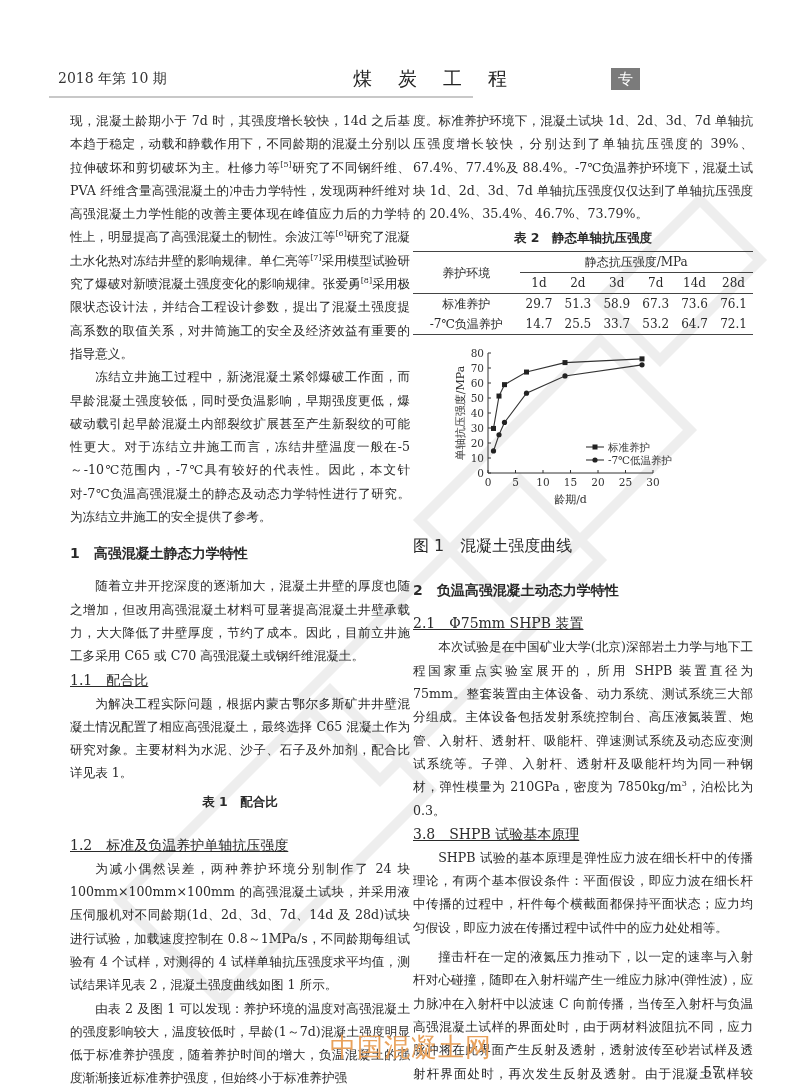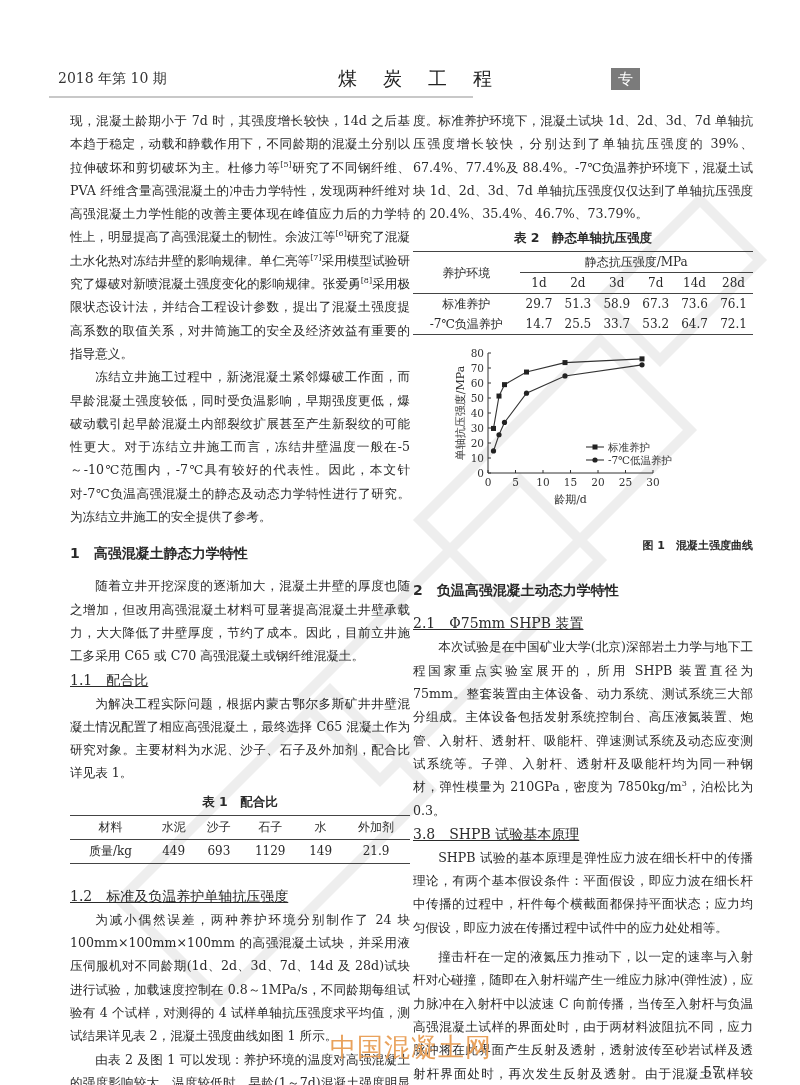--- a/index.html
+++ b/index.html
@@ -1,21 +1,21 @@
 <!DOCTYPE html>
 <html><head>
 <meta charset="utf-8">
 <style>
   html, body { margin:0; padding:0; }
   body { width:800px; height:1085px; background:#fff; position:relative; overflow:hidden;
          font-family:"DejaVu Serif","Liberation Serif",serif; color:#2a2a2a; }
   .wm { position:absolute; left:0; top:0; width:800px; height:1085px; pointer-events:none; }
   .header { position:absolute; left:0; top:0; width:640px; height:100px; }
   .h-issue { position:absolute; left:58px; top:70px; font-size:14px; color:#333; }
-  .h-journal { position:absolute; left:338px; top:66px; font-size:19px; letter-spacing:10px; color:#222;
+  .h-journal { position:absolute; left:353px; top:66px; font-size:19px; letter-spacing:10px; color:#222;
                font-family:"DejaVu Sans","Liberation Sans",sans-serif; }
   .h-section { position:absolute; left:611px; top:68px; width:52px; height:22px; background:#7b7b7b; color:#fff;
                font-size:15px; line-height:22px; text-align:center; padding:0 5px; width:auto;
                font-family:"DejaVu Sans","Liberation Sans",sans-serif; }
   .h-rule { position:absolute; left:49px; top:96px; width:424px; height:2px; background:#c8c8c8; }
   .col { position:absolute; top:109px; width:340px; font-size:12.6px; line-height:23.3px; text-align:justify; }
   .col p { margin:0; }
   .col .ind { text-indent:2em; }
   .col-left { left:70px; }
   .col-right { left:413px; }
@@ -24,22 +24,22 @@
   .subsec-h { font-size:14px; line-height:24px; margin:0;text-decoration:underline; }
   .tbl-cap { text-align:center; font-family:"DejaVu Sans","Liberation Sans",sans-serif; font-weight:bold;
              font-size:12.5px; line-height:22px; margin:2px 0; }
   table { border-collapse:collapse; width:100%; font-size:12px; }
   table.t1 { border-top:1.6px solid #444; border-bottom:1.6px solid #444; }
   table.t1 td { text-align:center; line-height:23px; padding:0; }
   table.t1 tr.hd td { border-bottom:0.8px solid #444; }
   table.t2 { border-top:1.6px solid #444; border-bottom:1.6px solid #444; }
   table.t2 td { text-align:center; line-height:20px; padding:0; }
   .fig { position:relative; width:340px; height:200px; }
-  .fig-cap { text-align:right; font-family:"DejaVu Sans","Liberation Sans",sans-serif; font-weight:bold;
-             font-size:11px; line-height:22px; }
+  .fig-cap { text-align:left; font-family:"DejaVu Sans","Liberation Sans",sans-serif; font-weight:normal;
+             font-size:16px; line-height:22px; }
   sup { font-size:8px; line-height:0; }
   .footer-logo { position:absolute; left:330px; top:1030px; font-size:26px; color:#e9a25c;
                  font-family:"DejaVu Sans","Liberation Sans",sans-serif; letter-spacing:1px; }
   .page-num { position:absolute; left:703px; top:1064px; font-size:14px; color:#333; }
   svg text { font-family:"DejaVu Serif","Liberation Serif",serif; }
 </style>
 </head>
 <body>
 
 <svg class="wm" viewBox="0 0 800 1085">
@@ -61,40 +61,20 @@
 <div class="col col-left">
   <p>
     <span>现，混凝土龄期小于 7d 时，其强度增长较快，14d 之后基本趋于稳定，动载和静载作用下，不同龄期的混凝土分别以拉伸破坏和剪切破坏为主。杜修力等</span><sup>[5]</sup><span>研究了不同钢纤维、PVA 纤维含量高强混凝土的冲击力学特性，发现两种纤维对高强混凝土力学性能的改善主要体现在峰值应力后的力学特性上，明显提高了高强混凝土的韧性。余波江等</span><sup>[6]</sup><span>研究了混凝土水化热对冻结井壁的影响规律。单仁亮等</span><sup>[7]</sup><span>采用模型试验研究了爆破对新喷混凝土强度变化的影响规律。张爱勇</span><sup>[8]</sup><span>采用极限状态设计法，并结合工程设计参数，提出了混凝土强度提高系数的取值关系，对井筒施工的安全及经济效益有重要的指导意义。</span>
   </p>
   <p class="ind">冻结立井施工过程中，新浇混凝土紧邻爆破工作面，而早龄混凝土强度较低，同时受负温影响，早期强度更低，爆破动载引起早龄混凝土内部裂纹扩展甚至产生新裂纹的可能性更大。对于冻结立井施工而言，冻结井壁温度一般在-5～-10℃范围内，-7℃具有较好的代表性。因此，本文针对-7℃负温高强混凝土的静态及动态力学特性进行了研究。为冻结立井施工的安全提供了参考。</p>
   <div class="sec-h">1　高强混凝土静态力学特性</div>
   <p class="ind">随着立井开挖深度的逐渐加大，混凝土井壁的厚度也随之增加，但改用高强混凝土材料可显著提高混凝土井壁承载力，大大降低了井壁厚度，节约了成本。因此，目前立井施工多采用 C65 或 C70 高强混凝土或钢纤维混凝土。</p>
   <div class="subsec-h">1.1　配合比</div>
   <p class="ind">为解决工程实际问题，根据内蒙古鄂尔多斯矿井井壁混凝土情况配置了相应高强混凝土，最终选择 C65 混凝土作为研究对象。主要材料为水泥、沙子、石子及外加剂，配合比详见表 1。</p>
   <div class="tbl-cap" style="margin-top:6px">表 1　配合比</div>
-  <table class="t1">
-    <tbody>
-        <tr class="hd">
-      <td>材料</td>
-      <td>水泥</td>
-      <td>沙子</td>
-      <td>石子</td>
-      <td>水</td>
-      <td>外加剂</td>
-    </tr>
-    <tr>
-      <td>质量/kg</td>
-      <td>449</td>
-      <td>693</td>
-      <td>1129</td>
-      <td>149</td>
-      <td>21.9</td>
-    </tr>
-  </tbody>
-    </table>
   <div class="subsec-h" style="margin-top:20px">1.2　标准及负温养护单轴抗压强度</div>
   <p class="ind">为减小偶然误差，两种养护环境分别制作了 24 块 100mm×100mm×100mm 的高强混凝土试块，并采用液压伺服机对不同龄期(1d、2d、3d、7d、14d 及 28d)试块进行试验，加载速度控制在 0.8～1MPa/s，不同龄期每组试验有 4 个试样，对测得的 4 试样单轴抗压强度求平均值，测试结果详见表 2，混凝土强度曲线如图 1 所示。</p>
   <p class="ind">由表 2 及图 1 可以发现：养护环境的温度对高强混凝土的强度影响较大，温度较低时，早龄(1～7d)混凝土强度明显低于标准养护强度，随着养护时间的增大，负温混凝土的强度渐渐接近标准养护强度，但始终小于标准养护强</p>
 </div>
 
 <div class="col col-right">
   <p>度。标准养护环境下，混凝土试块 1d、2d、3d、7d 单轴抗压强度增长较快，分别达到了单轴抗压强度的 39%、67.4%、77.4%及 88.4%。-7℃负温养护环境下，混凝土试块 1d、2d、3d、7d 单轴抗压强度仅仅达到了单轴抗压强度的 20.4%、35.4%、46.7%、73.79%。</p>
   <div class="tbl-cap">表 2　静态单轴抗压强度</div>
   <table class="t2">
     <tbody>

